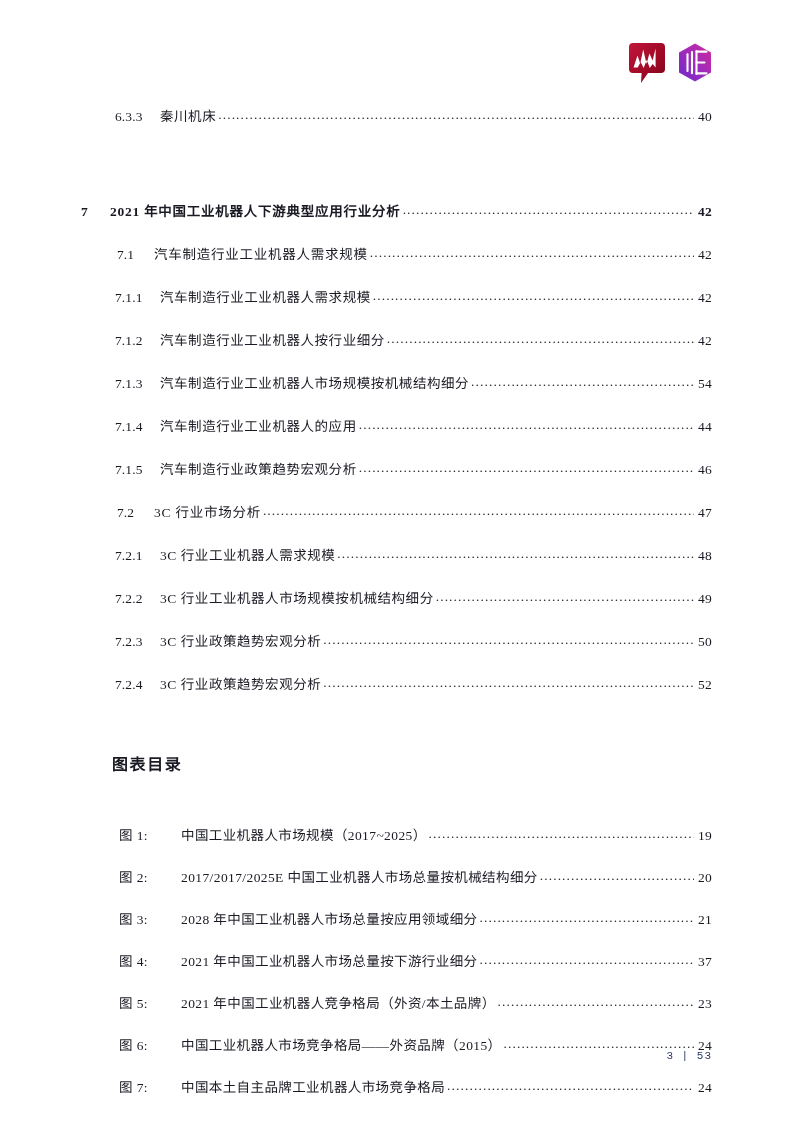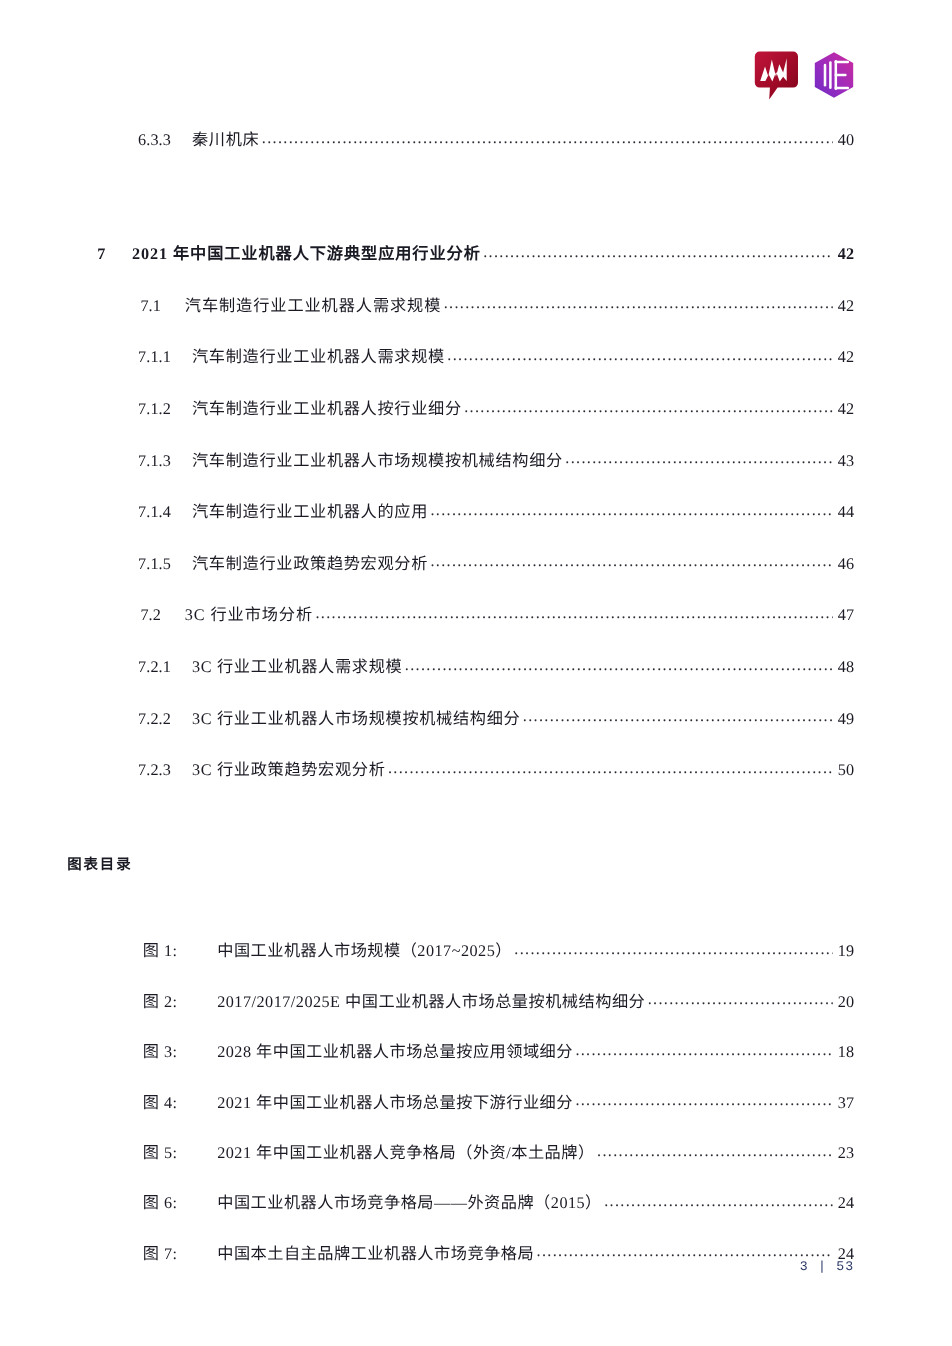--- a/index.html
+++ b/index.html
@@ -92,22 +92,22 @@
     text-align: right;
     min-width: 17px;
     letter-spacing: 0.2px;
   }
 
   
   .row-gap-top { height: 52px; }
 
   
   .fig-heading {
-    padding-left: 56px;
-    font-size: 12px;
+    padding-left: 112px;
+    font-size: 16px;
     font-weight: bold;
     letter-spacing: 1.6px;
     height: 43px;
     line-height: 1;
     display: flex;
     align-items: baseline;
   }
   .fig-heading-spacer { height: 36px; }
 
   
@@ -224,21 +224,21 @@
         <span class="toc-num">7.1.2</span>
         <span class="toc-title">汽车制造行业工业机器人按行业细分</span>
         <span class="toc-leader"></span>
         <span class="toc-page">42</span>
       </div>
 
       <div class="toc-row lvl3">
         <span class="toc-num">7.1.3</span>
         <span class="toc-title">汽车制造行业工业机器人市场规模按机械结构细分</span>
         <span class="toc-leader"></span>
-        <span class="toc-page">43</span>
+        <span class="toc-page">54</span>
       </div>
 
       <div class="toc-row lvl3">
         <span class="toc-num">7.1.4</span>
         <span class="toc-title">汽车制造行业工业机器人的应用</span>
         <span class="toc-leader"></span>
         <span class="toc-page">44</span>
       </div>
 
       <div class="toc-row lvl3">
@@ -269,20 +269,26 @@
         <span class="toc-page">49</span>
       </div>
 
       <div class="toc-row lvl3">
         <span class="toc-num">7.2.3</span>
         <span class="toc-title">3C 行业政策趋势宏观分析</span>
         <span class="toc-leader"></span>
         <span class="toc-page">50</span>
       </div>
 
+      <div class="toc-row lvl3">
+        <span class="toc-num">7.2.4</span>
+        <span class="toc-title">3C 行业政策趋势宏观分析</span>
+        <span class="toc-leader"></span>
+        <span class="toc-page">52</span>
+      </div>
 
     </div>
 
     <div class="fig-heading-spacer"></div>
     <div class="fig-heading">图表目录</div>
 
     <div>
 
       <div class="fig-row">
         <span class="fig-label">图 1:</span>
@@ -295,21 +301,21 @@
         <span class="fig-label">图 2:</span>
         <span class="fig-title">2017/2017/2025E 中国工业机器人市场总量按机械结构细分</span>
         <span class="toc-leader"></span>
         <span class="toc-page">20</span>
       </div>
 
       <div class="fig-row">
         <span class="fig-label">图 3:</span>
         <span class="fig-title">2028 年中国工业机器人市场总量按应用领域细分</span>
         <span class="toc-leader"></span>
-        <span class="toc-page">18</span>
+        <span class="toc-page">21</span>
       </div>
 
       <div class="fig-row">
         <span class="fig-label">图 4:</span>
         <span class="fig-title">2021 年中国工业机器人市场总量按下游行业细分</span>
         <span class="toc-leader"></span>
         <span class="toc-page">37</span>
       </div>
 
       <div class="fig-row">

